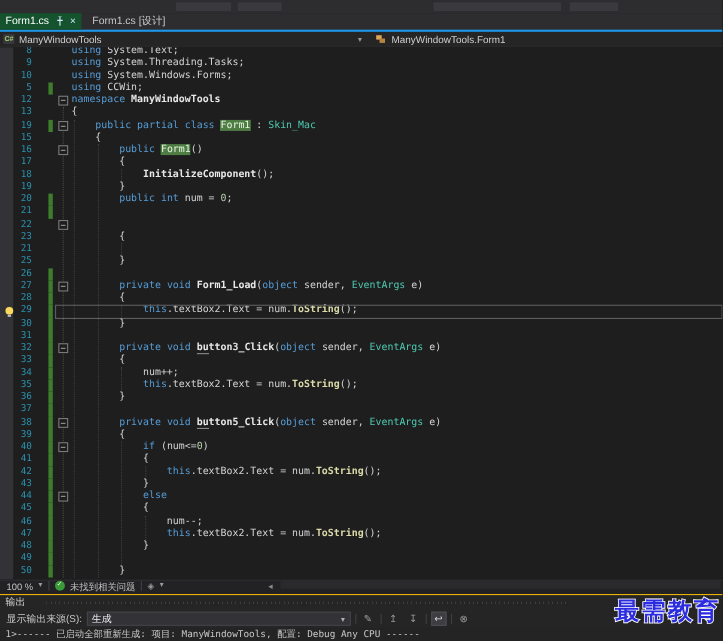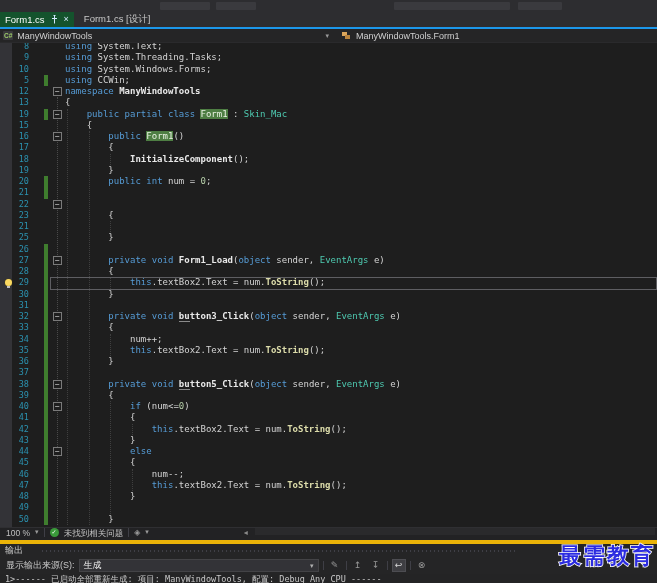--- a/index.html
+++ b/index.html
@@ -71,21 +71,21 @@
                  gap:5px;padding-left:6px;font-size:8.5px;color:#c0c0c0;}
   .vsep{width:1px;height:9px;background:#3f3f46;flex:none;}
   .check-icon{width:9px;height:9px;border-radius:50%;background:#3a9a3a;color:#ffffff;
               font-size:6px;line-height:9px;text-align:center;flex:none;}
   .mini-caret{font-size:7px;color:#9a9a9a;}
   .scroll-left{color:#8a8a8a;font-size:8px;margin-left:90px;}
   .hscroll-track{flex:1;height:7px;background:#2a2a2c;margin:0 2px;}
 
   
   .output-panel{position:absolute;left:0;top:540px;width:657px;height:43px;background:#252526;
-                border-top:4px solid #eab308;box-sizing:border-box;}
+                border-top:1px solid #eab308;box-sizing:border-box;}
   .op-title-row{height:13px;display:flex;align-items:center;padding-left:5px;font-size:9px;
                 color:#d0d0d0;position:relative;}
   .grip{position:absolute;left:42px;right:140px;top:6px;height:2px;
         background:repeating-linear-gradient(90deg,#3f3f46 0 1px,transparent 1px 4px);}
   .op-controls{height:17px;display:flex;align-items:center;gap:4px;padding-left:6px;
                font-size:9px;color:#c8c8c8;}
   .op-select{width:240px;height:13px;background:#333337;border:1px solid #434346;display:flex;
              align-items:center;padding:0 4px;color:#f0f0f0;box-sizing:border-box;font-size:9px;}
   .op-select .sel-caret{margin-left:auto;font-size:7px;color:#b0b0b0;}
   .op-icon{width:14px;height:13px;line-height:13px;text-align:center;color:#9a9a9a;font-size:9px;flex:none;}

